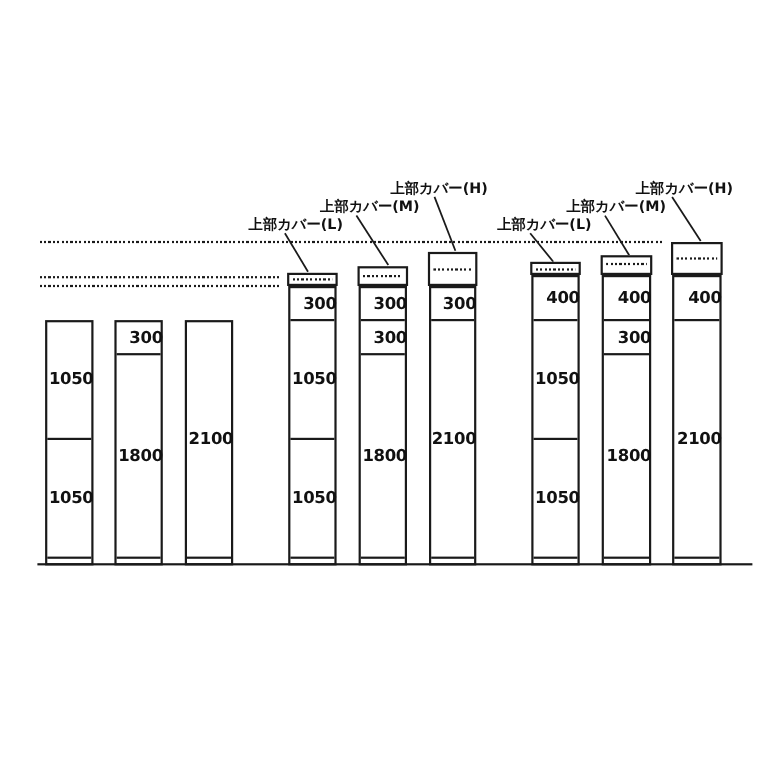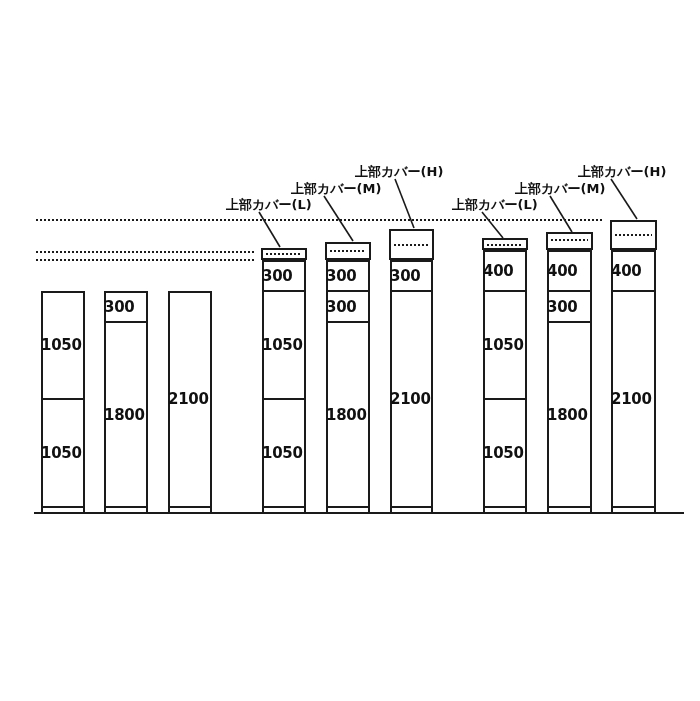--- a/index.html
+++ b/index.html
@@ -18,21 +18,21 @@
   }
   .cover-box {
     position:absolute; box-sizing:border-box; border:2px solid #1a1a1a; background:#ffffff;
   }
   .cover-dotted {
     position:absolute; left:3px; right:3px; height:2px;
     background:repeating-linear-gradient(90deg,#1a1a1a 0 2px,transparent 2px 4px);
   }
   .section-divider { position:absolute; height:2px; background:#1a1a1a; }
   .section-value {
-    position:absolute; transform:translateY(-50%); text-align:left;
+    position:absolute; transform:translateY(-50%); text-align:right;
     font-size:15px; font-weight:600; color:#111111; letter-spacing:-0.3px; line-height:1;
   }
   .cover-label {
     position:absolute; font-size:13px; font-weight:600; color:#111111;
     line-height:13px; white-space:nowrap;
   }
 </style>
 </head>
 <body>
 

